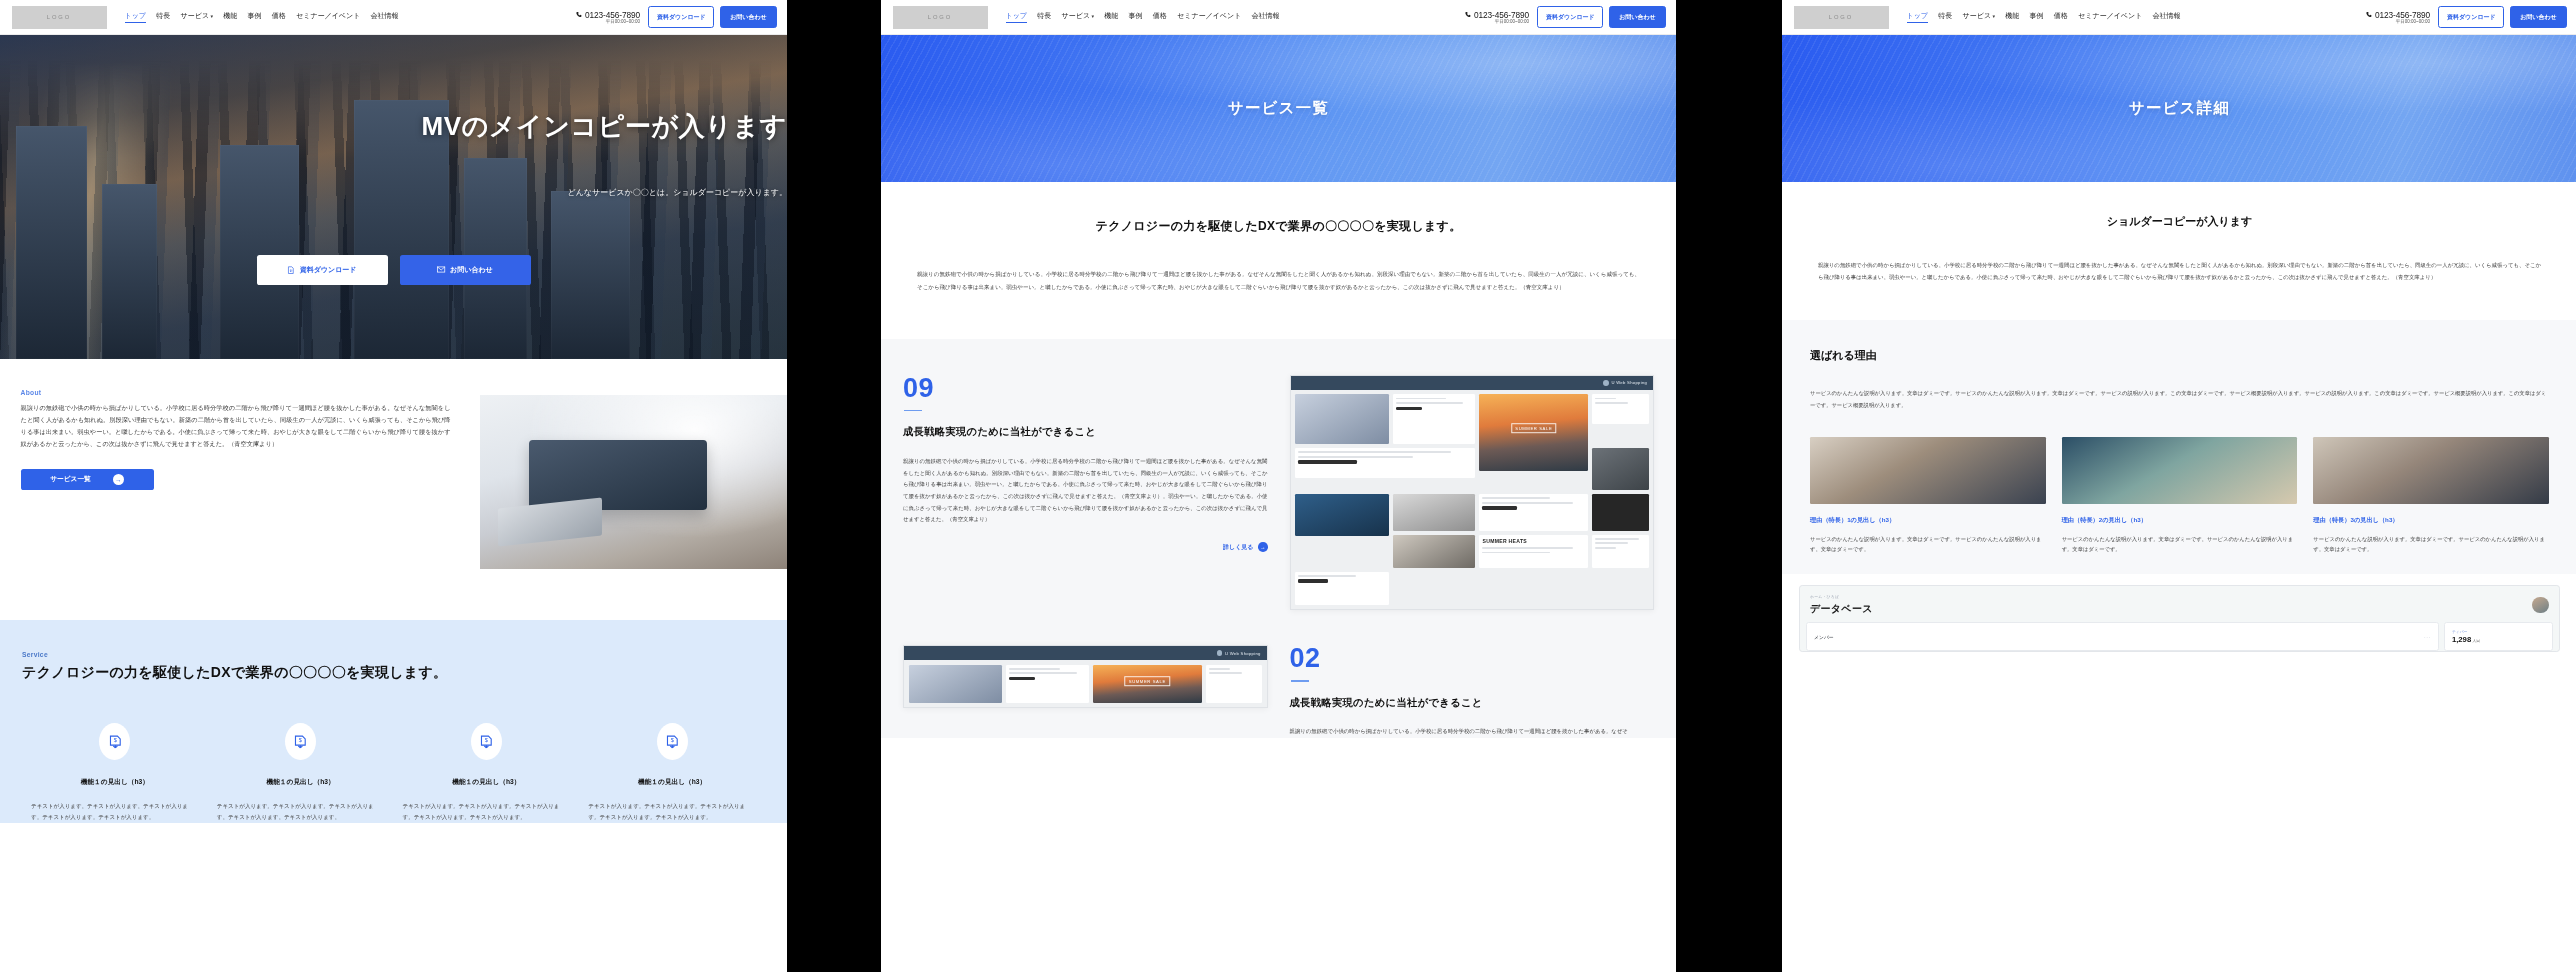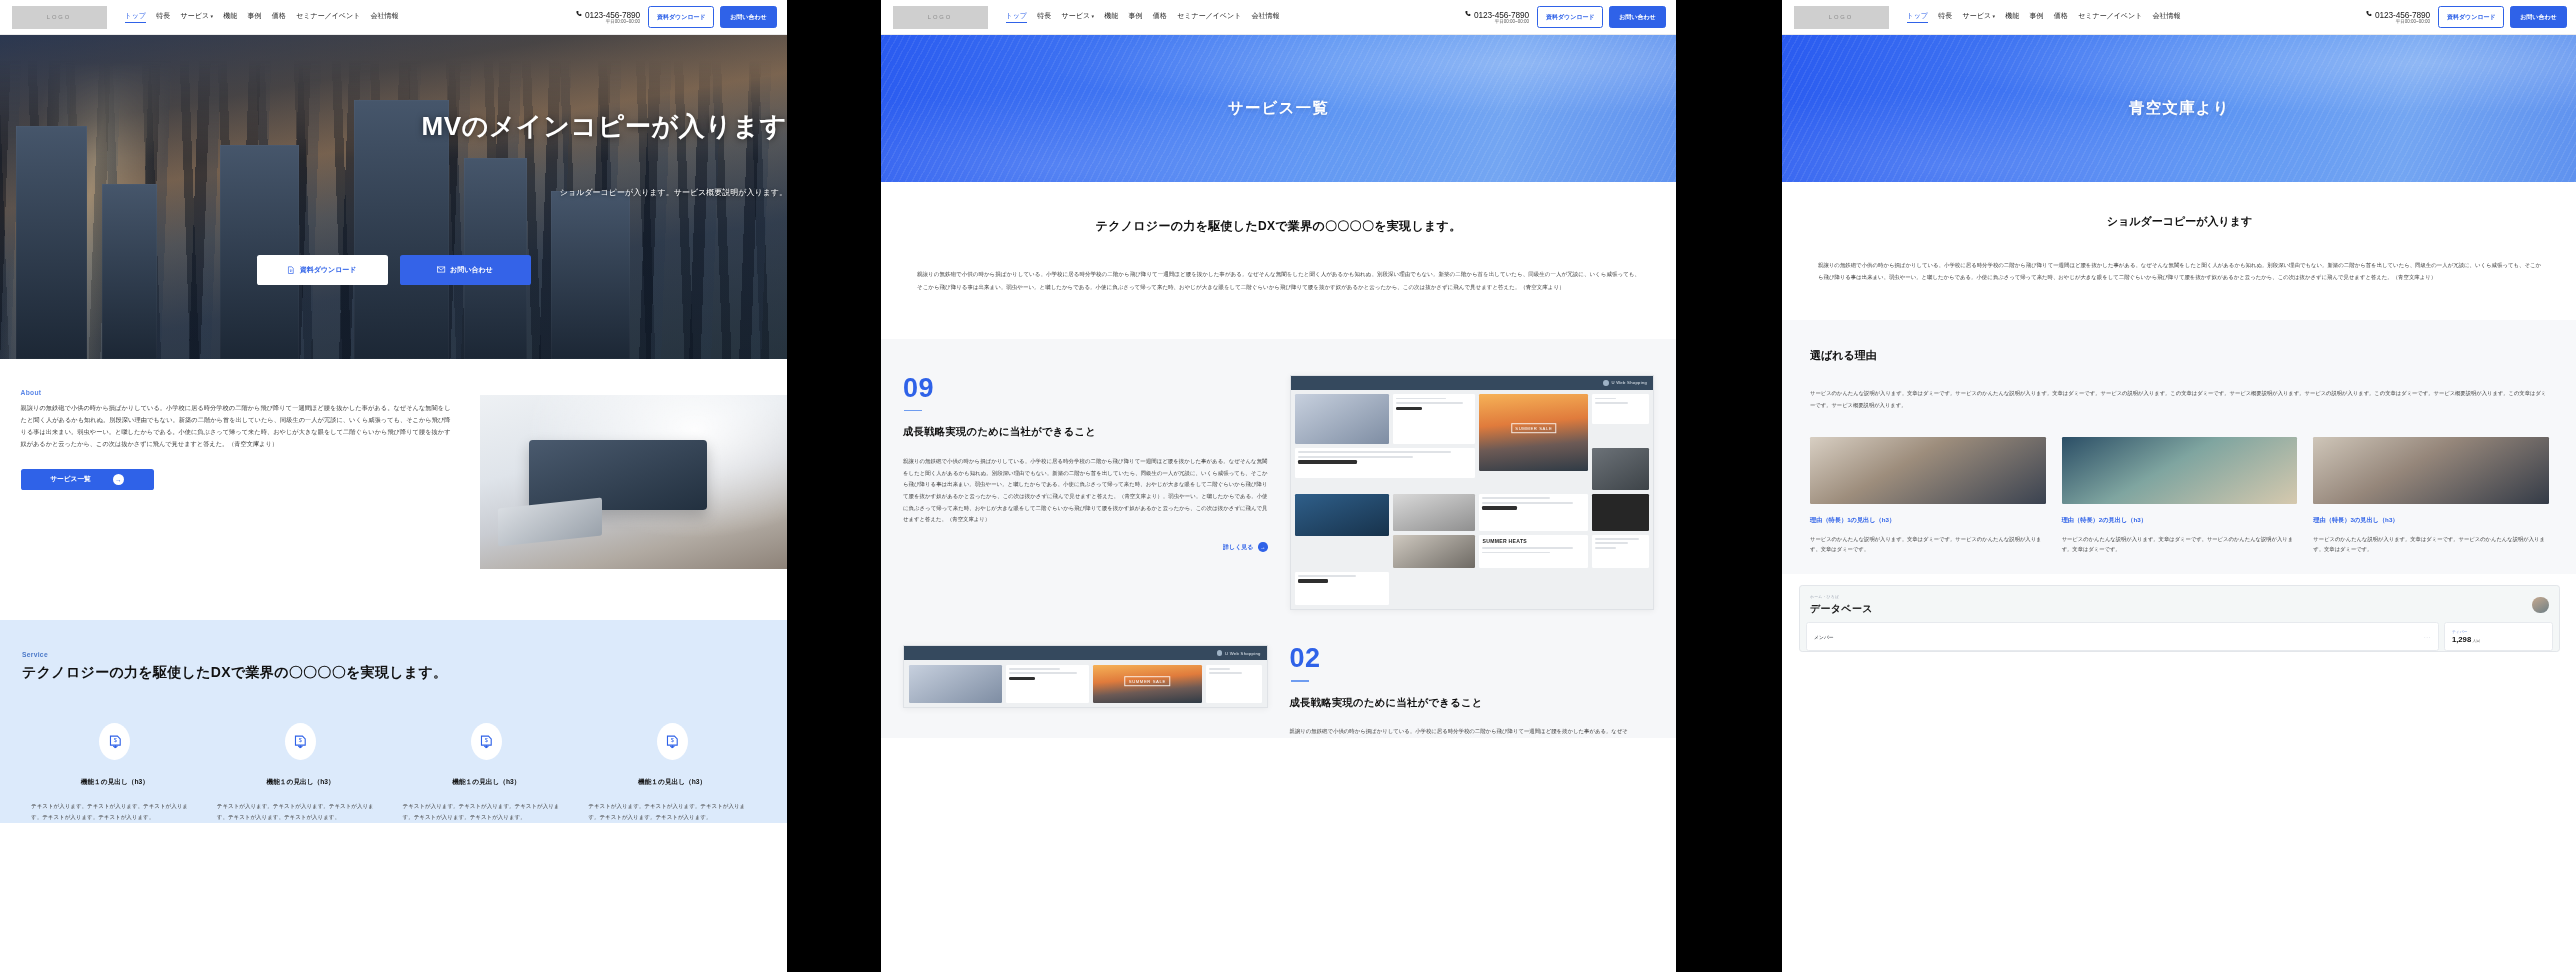--- a/index.html
+++ b/index.html
@@ -30,21 +30,21 @@
   }
   .logo-text { font-size:5.8px; color:#8e8e8e; letter-spacing:1.9px; }
   .nav { display:flex; align-items:center; gap:10.3px; margin-left:18px; flex:1 1 auto; }
   .nav-item {
     font-size:7px; color:#222; white-space:nowrap; position:relative;
     padding-bottom:1.9px; cursor:pointer;
   }
   .nav-item.active { color:#2f62e8; border-bottom:1.3px solid #2f62e8; }
   .nav-caret { font-size:5.1px; margin-left:1.3px; color:#444; }
   .tel-block { display:flex; flex-direction:column; align-items:flex-start; margin-left:auto; flex:0 0 auto; }
-  .tel-row { display:flex; gap:3px; }
+  .tel-row { display:flex; align-items:center; gap:3px; }
   .tel-icon { width:5.8px; height:7px; color:#222; }
   .tel-num { font-size:8.3px; color:#181818; letter-spacing:-0.1px; white-space:nowrap; }
   .tel-hours { font-size:4.5px; color:#555; align-self:flex-end; margin-top:-0.6px; }
   .hdr-btns { display:flex; gap:5.8px; margin-left:8.3px; flex:0 0 auto; }
   .btn-outline {
     border:0.6px solid #2f62e8; color:#2f62e8; background:#fff; border-radius:2.6px;
     font-size:6px; padding:5.1px 7.7px; white-space:nowrap; cursor:pointer; font-weight:bold;
   }
   .btn-solid {
     background:#2f62e8; color:#fff; border:0.6px solid #2f62e8; border-radius:2.6px;
@@ -278,21 +278,21 @@
       <div class="hero-bg"></div>
       <div class="hero-bld" style="left:2%;width:9%;height:72%;"></div>
       <div class="hero-bld" style="left:13%;width:7%;height:54%;"></div>
       <div class="hero-bld" style="left:28%;width:10%;height:66%;"></div>
       <div class="hero-bld" style="left:45%;width:12%;height:80%;"></div>
       <div class="hero-bld" style="left:59%;width:8%;height:62%;"></div>
       <div class="hero-bld" style="left:70%;width:10%;height:52%;"></div>
       <div class="hero-inner">
         <div class="hero-title">MVのメインコピーが入ります</div>
         <div class="hero-sub">
-          <div>ショルダーコピーが入ります。サービス概要説明が入ります。</div>
+          <div>どんなサービスか〇〇とは。ショルダーコピーが入ります。</div>
         </div>
         <div class="hero-btns">
           <div class="hero-btn white">
             <svg width="7.7" height="8.3" viewBox="0 0 16 16" fill="none" stroke="currentColor" stroke-width="1.4">
                 <path d="M3 1h7l3 3v11H3z"></path>
                 <path d="M8 6v5m0 0 2-2m-2 2-2-2"></path>
               </svg>
             <span>資料ダウンロード</span>
           </div>
           <div class="hero-btn blue">
@@ -543,21 +543,21 @@
         <span class="tel-hours">平日00:00~00:00</span>
       </div>
       <div class="hdr-btns">
         <div class="btn-outline">資料ダウンロード</div>
         <div class="btn-solid">お問い合わせ</div>
       </div>
     </div>
 
     <div class="page-hero">
       <div class="page-hero-bg"></div>
-      <h1>青空文庫より</h1>
+      <h1>サービス詳細</h1>
     </div>
 
     <div class="detail-sec">
       <div class="detail-h2">ショルダーコピーが入ります</div>
       <div class="detail-p">親譲りの無鉄砲で小供の時から損ばかりしている。小学校に居る時分学校の二階から飛び降りて一週間ほど腰を抜かした事がある。なぜそんな無闇をしたと聞く人があるかも知れぬ。別段深い理由でもない。新築の二階から首を出していたら、同級生の一人が冗談に、いくら威張っても、そこから飛び降りる事は出来まい。弱虫やーい。と囃したからである。小使に負ぶさって帰って来た時、おやじが大きな眼をして二階ぐらいから飛び降りて腰を抜かす奴があるかと云ったから、この次は抜かさずに飛んで見せますと答えた。（青空文庫より）</div>
     </div>
 
     <div class="reason-sec">
       <div class="reason-h2">選ばれる理由</div>
       <div class="reason-lead">サービスのかんたんな説明が入ります。文章はダミーです。サービスのかんたんな説明が入ります。文章はダミーです。サービスの説明が入ります。この文章はダミーです。サービス概要説明が入ります。サービスの説明が入ります。この文章はダミーです。サービス概要説明が入ります。この文章はダミーです。サービス概要説明が入ります。</div>

